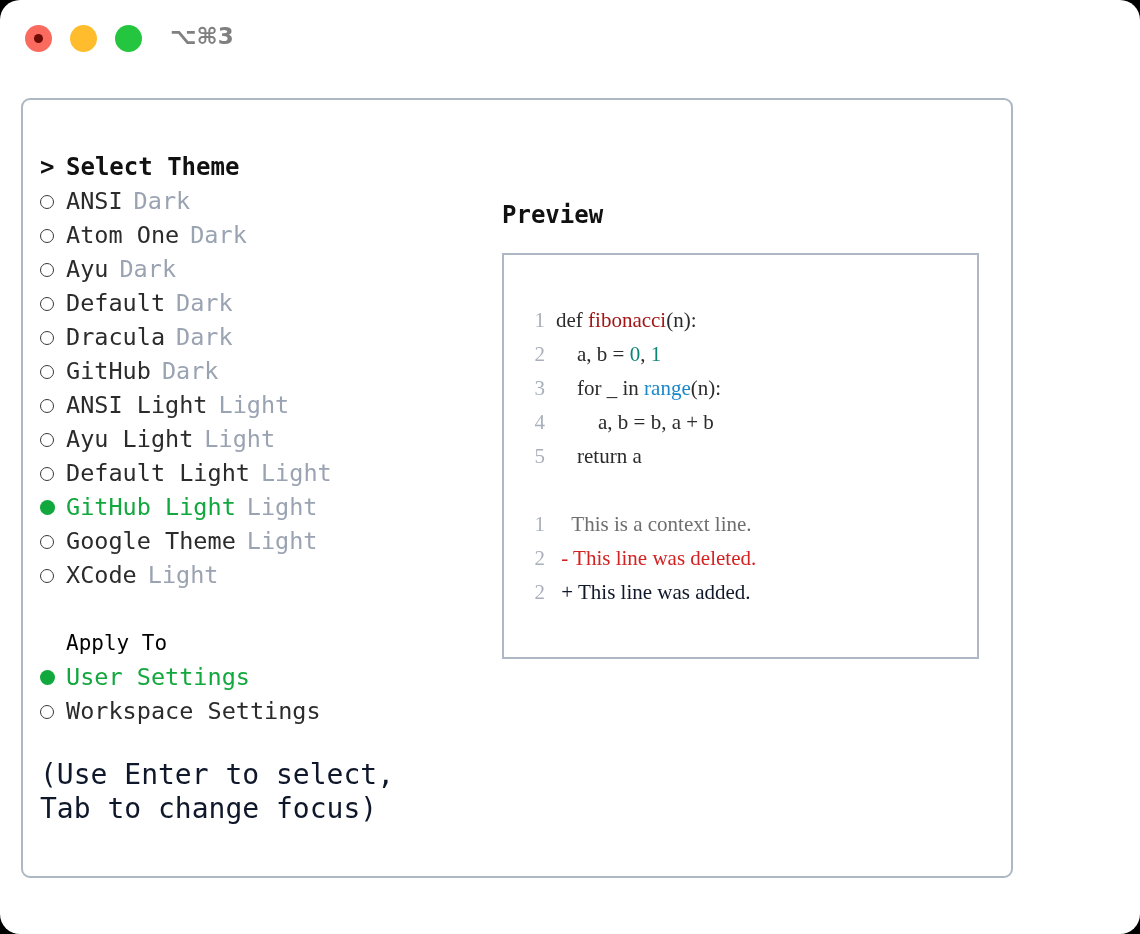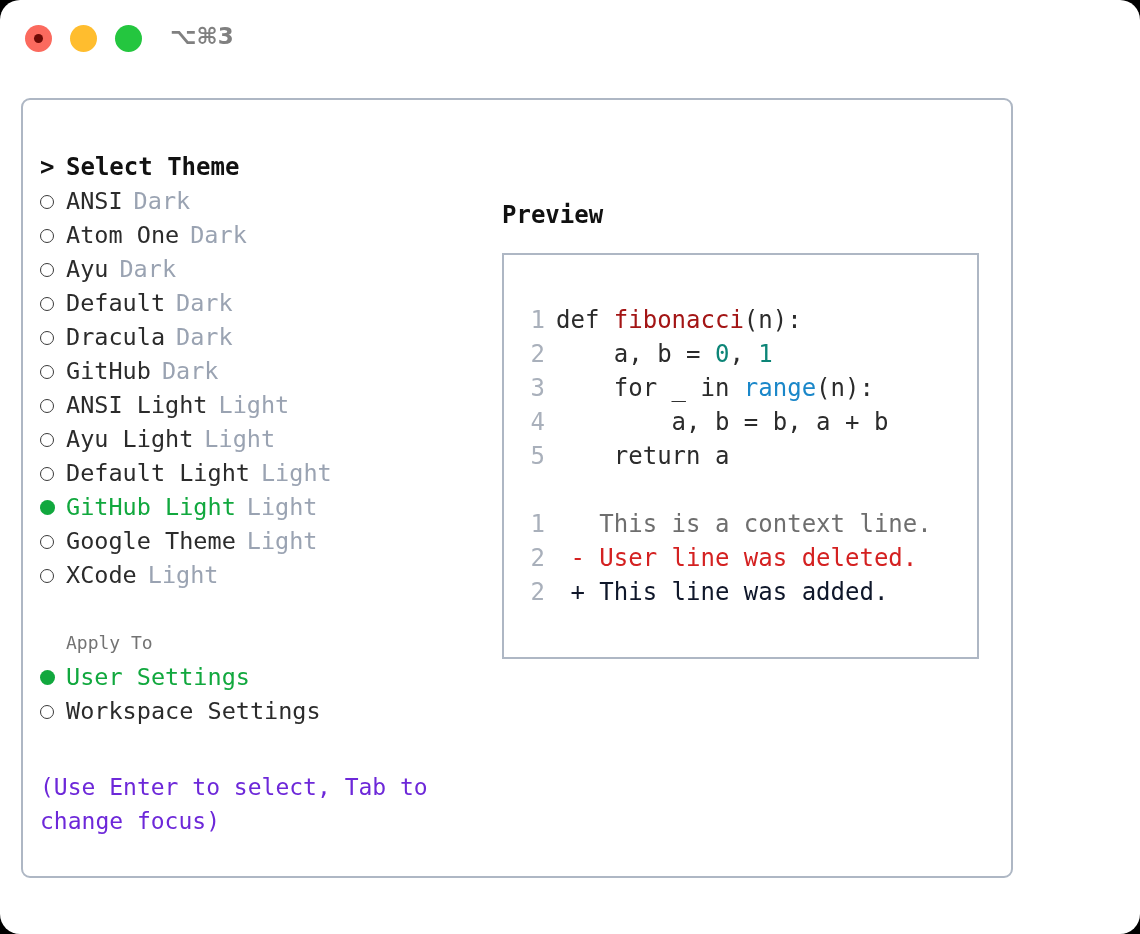--- a/index.html
+++ b/index.html
@@ -154,30 +154,30 @@
     color: #11a83e;
   }
   .item-tag {
     color: #9aa3b2;
     margin-left: 11px;
   }
 
   .spacer-row { height: 34px; }
 
   .section-title {
-    color: #737373;
-    font-size: 18px;
+    color: #000000;
+    font-size: 21px;
     padding-left: 26px;
   }
 
   .hint {
-    margin-top: 42px;
-    font-size: 23px;
+    margin-top: 30px;
+    font-size: 28px;
     line-height: 34px;
-    color: #6d28d9;
+    color: #0f172a;
     width: 404px;
     white-space: normal;
   }
 
   
   .right-col {
     position: absolute;
     left: 479px;
     top: 50px;
     width: 500px;
@@ -201,24 +201,25 @@
   }
 
   .code-inner {
     position: absolute;
     left: 17px;
     top: 48px;
     right: 6px;
   }
 
   .code-line {
-    font-size: 24px;
+    font-size: 21px;
     line-height: 34px;
     white-space: pre;
     color: #2b2b2b;
+    font-family: Liberation Serif, serif;
   }
   .lineno {
     display: inline-block;
     width: 24px;
     text-align: right;
     color: #a9b0bb;
     margin-right: 11px;
   }
 
   .tok-func  { color: #a31515; }
@@ -291,21 +292,21 @@
             <div id="code-lines">
                 <div class="code-line"><span class="lineno">1</span><span class="tok-plain">def </span><span class="tok-func">fibonacci</span><span class="tok-plain">(n):</span></div>
                 <div class="code-line"><span class="lineno">2</span><span class="tok-plain">    a, b = </span><span class="tok-num">0</span><span class="tok-plain">, </span><span class="tok-num">1</span></div>
                 <div class="code-line"><span class="lineno">3</span><span class="tok-plain">    for _ in </span><span class="tok-call">range</span><span class="tok-plain">(n):</span></div>
                 <div class="code-line"><span class="lineno">4</span><span class="tok-plain">        a, b = b, a + b</span></div>
                 <div class="code-line"><span class="lineno">5</span><span class="tok-plain">    return a</span></div>
               </div>
             <div class="diff-gap"></div>
             <div id="diff-lines">
                 <div class="code-line"><span class="lineno">1</span><span class="diff-context">   This is a context line.</span></div>
-                <div class="code-line"><span class="lineno">2</span><span class="diff-del"> - User line was deleted.</span></div>
+                <div class="code-line"><span class="lineno">2</span><span class="diff-del"> - This line was deleted.</span></div>
                 <div class="code-line"><span class="lineno">2</span><span class="diff-add"> + This line was added.</span></div>
               </div>
           </div>
         </div>
       </div>
 
     </div>
   </div>
 
 </div>

